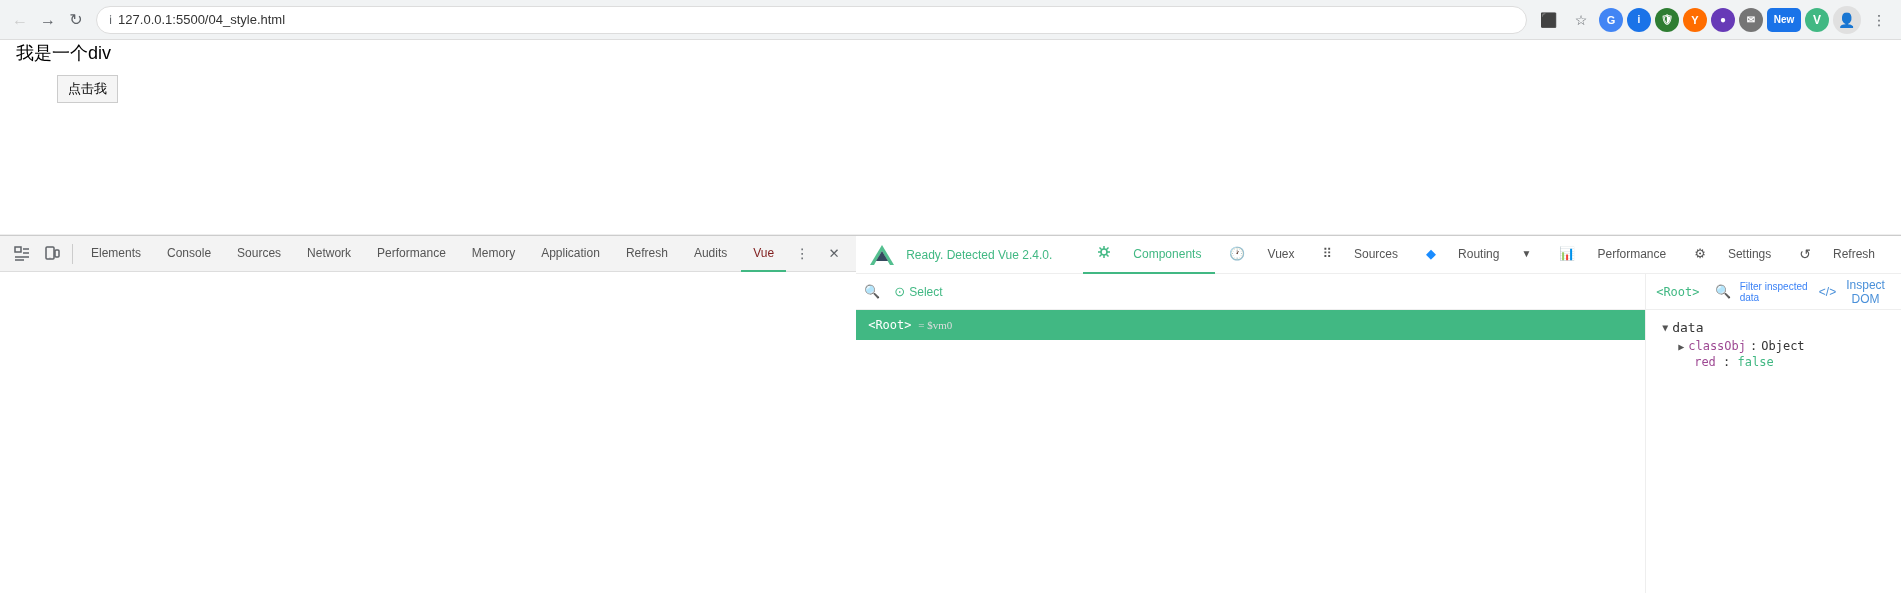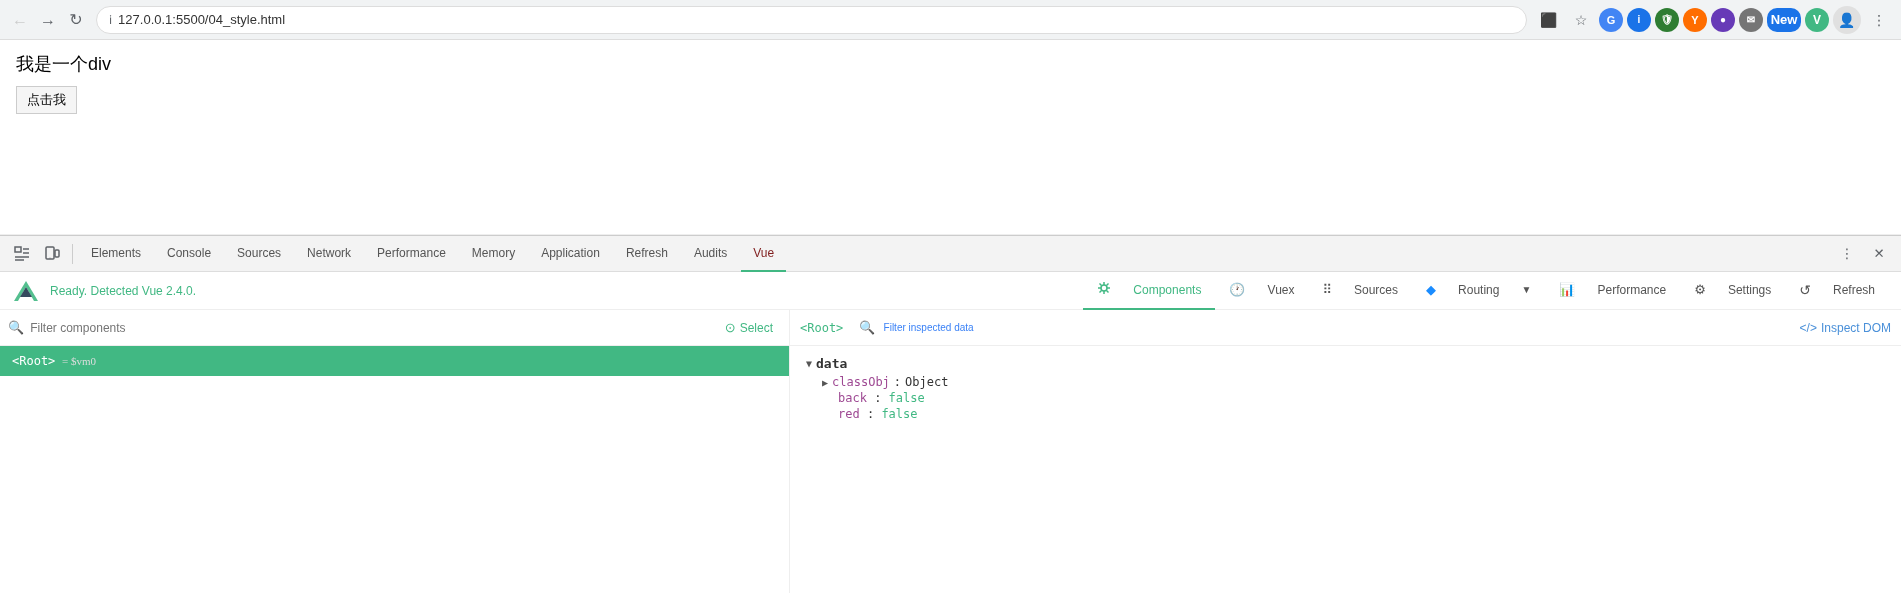--- a/index.html
+++ b/index.html
@@ -60,44 +60,44 @@
       width: 24px; height: 24px;
       border-radius: 50%;
       display: flex; align-items: center; justify-content: center;
       font-size: 12px;
       font-weight: bold;
       cursor: pointer;
     }
 
     
     .page-content {
-      padding: 12px 16px;
+      padding: 1px 16px;
       height: 195px;
       background: #fff;
       border-bottom: 1px solid #eee;
     }
     .page-div-text {
       font-size: 18px;
       margin-bottom: 10px;
       color: #000;
     }
     .page-button {
       border: 1px solid #ccc;
       background: #f5f5f5;
       padding: 4px 10px;
       font-size: 13px;
       cursor: pointer;
+      margin-left: 41px;
     }
 
     
     .devtools {
       height: 358px;
       background: #fff;
       display: flex;
-      flex-direction: column;
       border-top: 1px solid #ccc;
     }
 
     
     .devtools-toolbar {
       height: 36px;
       background: #f3f3f3;
       border-bottom: 1px solid #ddd;
       display: flex;
       align-items: center;
@@ -285,21 +285,21 @@
       font-size: 12px;
     }
     .data-section { }
     .data-key-header {
       display: flex;
       align-items: center;
       gap: 4px;
       margin-bottom: 4px;
     }
     .triangle { color: #555; font-size: 10px; }
-    .data-label { color: #333; font-size: 13px; font-weight: bold; }
+    .data-label { color: #333; font-size: 13px; }
     .data-obj-row {
       display: flex;
       align-items: center;
       gap: 4px;
       padding-left: 16px;
       margin-bottom: 2px;
     }
     .data-obj-key { color: #9e4993; }
     .data-obj-colon { color: #333; }
     .data-obj-type { color: #333; }
@@ -327,21 +327,21 @@
   <div class="browser-icons-right">
     <div class="browser-icon">⬛</div>
     <div class="browser-icon">☆</div>
 
     <div class="ext-icon" style="background:#4285f4;color:#fff;font-size:11px;">G</div>
     <div class="ext-icon" style="background:#1a73e8;color:#fff;font-size:10px;">i</div>
     <div class="ext-icon" style="background:#2e7d32;color:#fff;font-size:10px;">🛡</div>
     <div class="ext-icon" style="background:#ff6d00;color:#fff;font-size:11px;">Y</div>
     <div class="ext-icon" style="background:#673ab7;color:#fff;font-size:10px;">●</div>
     <div class="ext-icon" style="background:#757575;color:#fff;font-size:10px;">✉</div>
-    <div class="ext-icon" style="background:#1a73e8;color:#fff;font-size:13px;width:34px;border-radius:10px;">New</div>
+    <div class="ext-icon" style="background:#1a73e8;color:#fff;font-size:10px;width:34px;border-radius:5px;">New</div>
     <div class="ext-icon" style="background:#41b883;color:#fff;font-size:12px;">V</div>
     <div class="browser-icon" style="background:#e0e0e0;border-radius:50%;width:28px;height:28px;">👤</div>
     <div class="browser-icon">⋮</div>
   </div>
 </div>
 
 <div class="page-content">
   <div class="page-div-text">我是一个div</div>
   <button class="page-button">点击我</button>
 </div>
@@ -460,21 +460,20 @@
         <span style="font-size:14px;">↺</span>
         <span>Refresh</span>
       </div>
     </div>
 
     <div class="vue-content">
 
       <div class="left-pane">
         <div class="filter-bar">
           <span style="color:#999;font-size:13px;">🔍</span>
-          <input class="filter-input" type="text" placeholder="Filter components" style="font-size: 12px; color: rgb(153, 153, 153);">
           <button class="select-btn">
             <span style="font-size:13px;color:#41b883;">⊙</span>
             <span>Select</span>
           </button>
         </div>
         <div class="component-list">
           <div class="component-item selected">
             <span class="component-tag">&lt;Root&gt;</span>
             <span class="component-vm">&nbsp;= $vm0</span>
           </div>
@@ -497,25 +496,20 @@
               <span class="triangle">▼</span>
               <span class="data-label">data</span>
             </div>
             <div class="data-obj-row">
               <span class="triangle">▶</span>
               <span class="data-obj-key">classObj</span>
               <span class="data-obj-colon">:</span>
               <span class="data-obj-type">Object</span>
             </div>
             <div class="data-prop-row">
-              <span class="prop-key">back</span>
-              <span class="prop-colon">: </span>
-              <span class="prop-value-false">false</span>
-            </div>
-            <div class="data-prop-row">
               <span class="prop-key">red</span>
               <span class="prop-colon">: </span>
               <span class="prop-value-false">false</span>
             </div>
           </div>
         </div>
       </div>
     </div>
   </div>
 </div>

